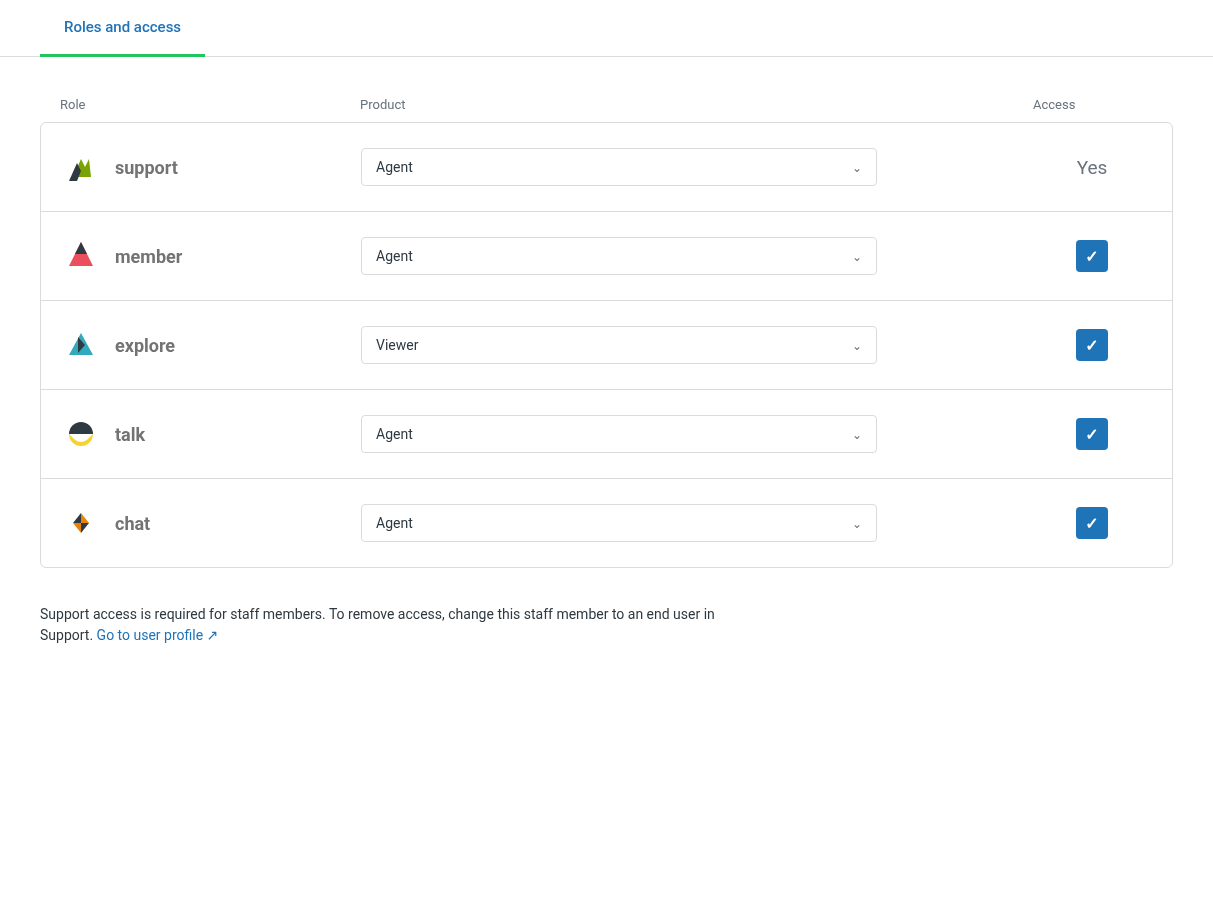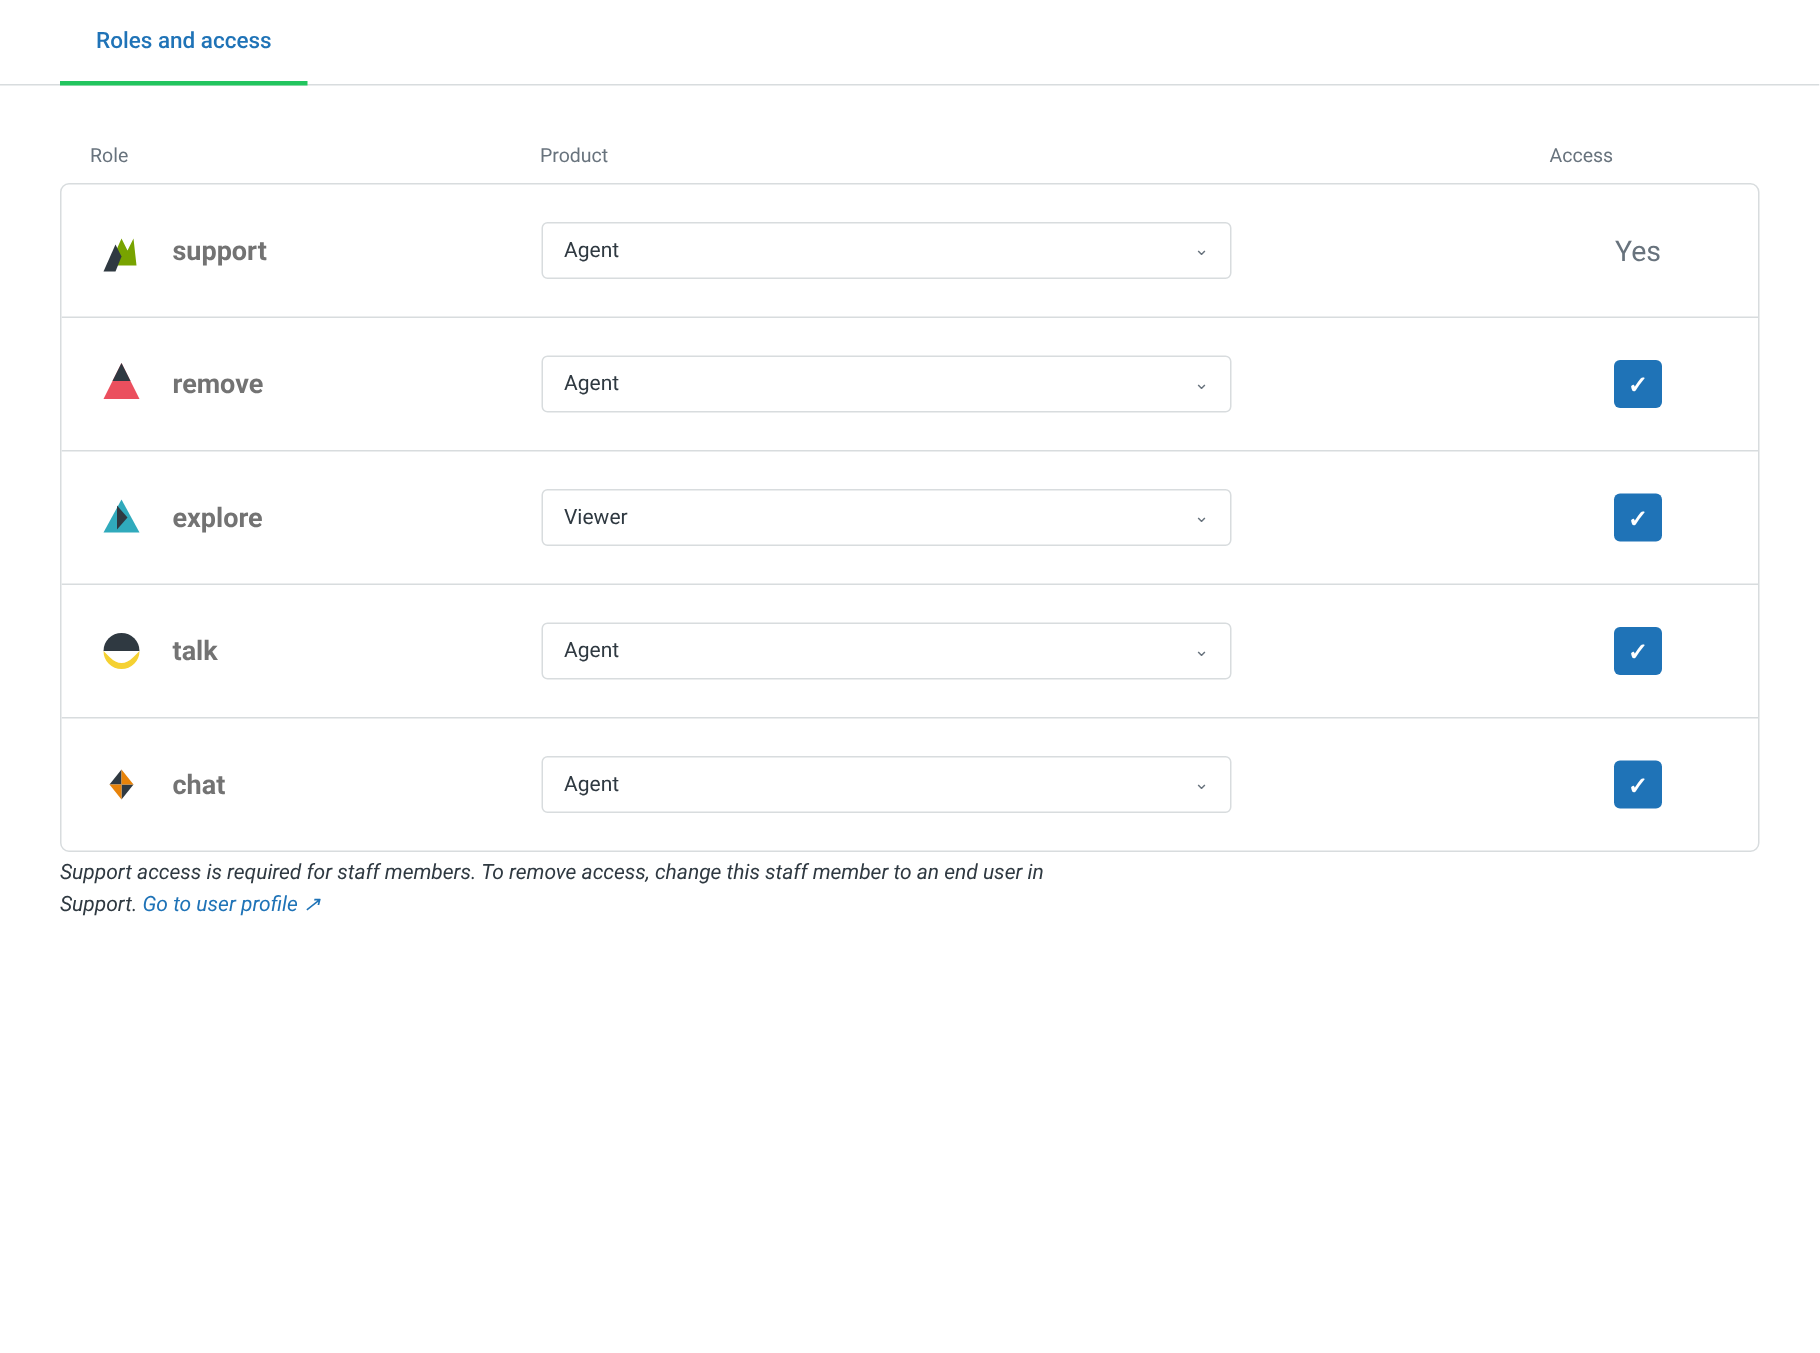--- a/index.html
+++ b/index.html
@@ -80,28 +80,28 @@
 
     .product-name {
       font-size: 18px;
       font-weight: 700;
       color: #737373;
     }
 
     
     .role-select {
       display: flex;
-      align-items: flex-start;
+      align-items: flex-end;
       justify-content: space-between;
       border: 1px solid #d8dcde;
       border-radius: 4px;
       padding: 10px 14px;
       cursor: pointer;
       background: #fff;
-      width: 460px;
+      width: 516px;
       font-size: 14px;
       color: #2f3941;
     }
 
     .chevron-icon {
       color: #68737d;
       font-size: 12px;
     }
 
     
@@ -127,26 +127,25 @@
 
     .checkbox-checked::after {
       content: '✓';
       color: #fff;
       font-size: 16px;
       font-weight: 700;
     }
 
     
     .footer-note {
-      margin-top: 4px;
+      margin-top: 36px;
       font-size: 14px;
       color: #2f3941;
       line-height: 1.5;
       max-width: 700px;
-      font-style: italic;
     }
 
     .footer-note a {
       color: #1f73b7;
       text-decoration: none;
     }
 
     
     svg { display: block; }
   </style>
@@ -189,21 +188,21 @@
 
     <div class="product-row">
       <div class="product-info">
         <div class="product-logo">
 
           <svg width="36" height="36" viewBox="0 0 36 36">
             <polygon points="18,4 30,28 6,28" fill="#eb4f5e"></polygon>
             <polygon points="18,4 24,16 12,16" fill="#2f3941"></polygon>
           </svg>
         </div>
-        <span class="product-name">remove</span>
+        <span class="product-name">member</span>
       </div>
       <div class="role-select">
         <span>Agent</span>
         <span class="chevron-icon">⌄</span>
       </div>
       <div class="access-col">
         <div class="checkbox-checked"></div>
       </div>
     </div>
 

